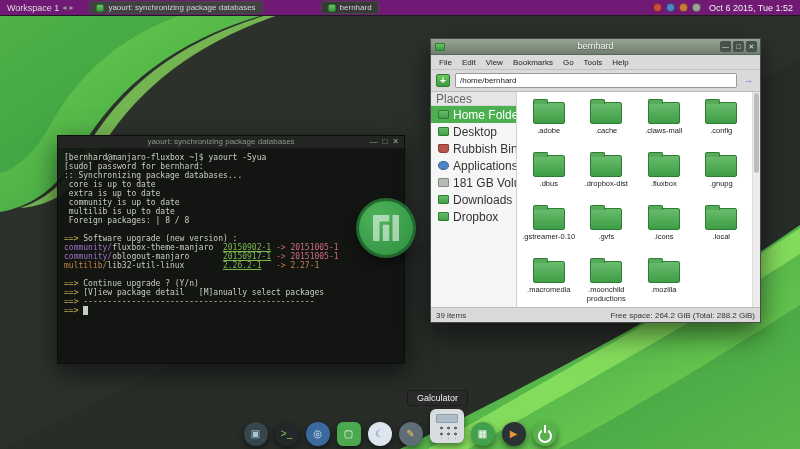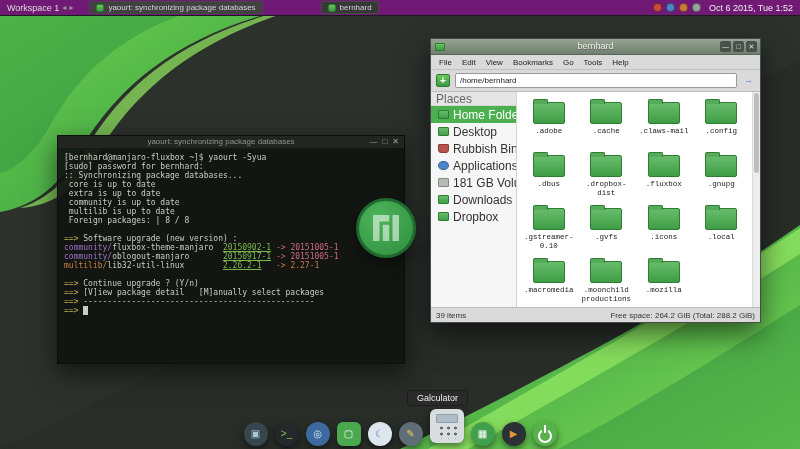--- a/index.html
+++ b/index.html
@@ -70,21 +70,21 @@
   .places-header{height:14px;background:#e5e5e5;border-bottom:1px solid #d8d8d8;display:flex;
     align-items:center;padding-left:5px;color:#666;}
   .place-row{height:17px;display:flex;align-items:center;gap:4px;padding-left:7px;white-space:nowrap;overflow:hidden;}
   .place-row.selected{background:#4caf50;color:#fff;}
   .p-icon{width:11px;height:9px;flex:none;}
   .home-folder-icon,.desktop-folder-icon,.downloads-folder-icon,.dropbox-folder-icon{
     background:linear-gradient(#66bb6a,#43a047);border:1px solid #2e7d32;border-radius:1px;}
   .trash-icon{background:#b5544a;border:1px solid #8e3c34;border-radius:1px 1px 3px 3px;}
   .applications-icon{background:#4d86c6;border:1px solid #35639a;border-radius:50%;}
   .drive-icon{background:#b4bcb4;border:1px solid #828a82;border-radius:1px;}
-  .fm-view{flex:1;position:relative;overflow:hidden;background:#fff;font-family:Liberation Mono, monospace;}
+  .fm-view{flex:1;position:relative;overflow:hidden;background:#fff;}
   .folder-grid{display:grid;grid-template-columns:repeat(4,1fr);padding:3px 10px 0 3px;}
   .fcell{height:53px;display:flex;flex-direction:column;align-items:center;padding-top:3px;}
   .folder-big{width:32px;height:22px;position:relative;margin-top:4px;border-radius:2px;
     background:linear-gradient(#68bd6c,#3f9d46);border:1px solid #2e7d32;}
   .folder-big::before{content:'';position:absolute;top:-4px;left:-1px;width:13px;height:4px;
     background:#55ab59;border:1px solid #2e7d32;border-bottom:none;border-radius:2px 2px 0 0;}
   .flabel{font-size:7.5px;line-height:8.5px;color:#222;text-align:center;margin-top:3px;
     max-width:55px;word-break:break-word;}
   .scrollbar{position:absolute;right:0;top:0;bottom:0;width:8px;background:#ededed;
     border-left:1px solid #dadada;}

